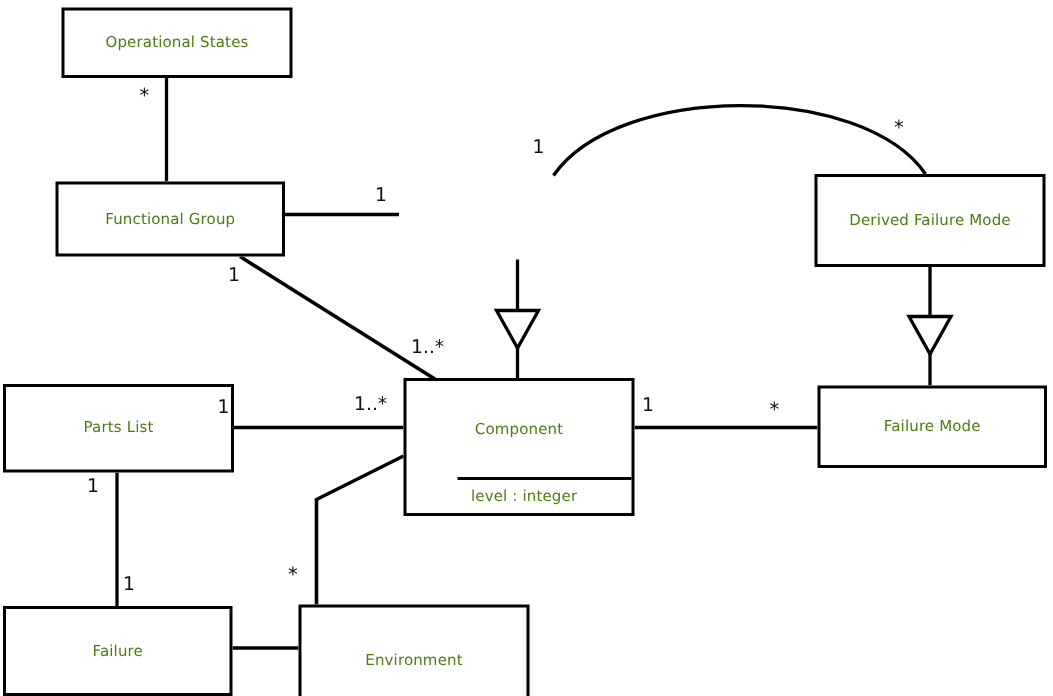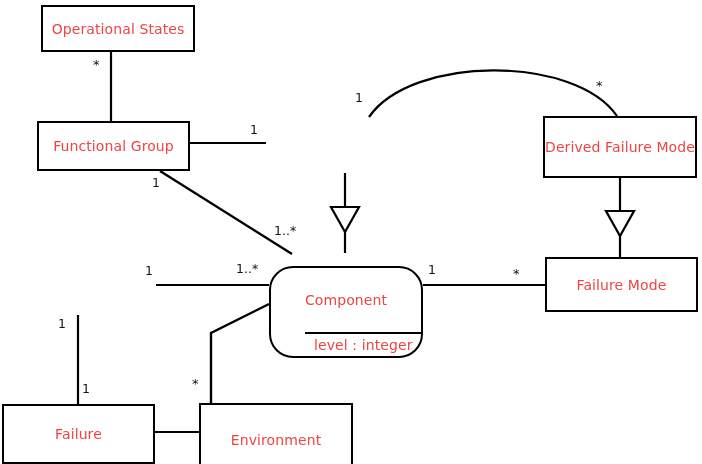--- a/index.html
+++ b/index.html
@@ -30,22 +30,22 @@
     position: absolute;
     box-sizing: border-box;
     border: 2px solid #000000;
     background: #ffffff;
     z-index: 5;
   }
   .uml-compartment {
     box-sizing: border-box;
     display: flex;
     align-items: center;
-    color: #ef4444;
-    font-size: 14px;
+    color: #4d7c0f;
+    font-size: 10px;
     letter-spacing: 0.1px;
     white-space: nowrap;
   }
   .compartment-name {
     justify-content: center;
   }
   .compartment-attrs {
     justify-content: flex-start;
     padding-left: 9px;
     border-top: 2px solid #000000;
@@ -100,22 +100,25 @@
 
   <div class="uml-class" style="left:37px; top:121px; width:153px; height:50px;">
     <div class="uml-compartment compartment-name" style="height:100%;">Functional Group</div>
   </div>
 
 
   <div class="uml-class" style="left:543px; top:116px; width:154px; height:62px;">
     <div class="uml-compartment compartment-name" style="height:100%;">Derived Failure Mode</div>
   </div>
 
+  <div class="uml-class" style="left:2px; top:256px; width:154px; height:59px;">
+    <div class="uml-compartment compartment-name" style="height:100%;">Parts List</div>
+  </div>
 
-  <div class="uml-class" style="left:269px; top:266px; width:154px; height:92px;border-radius:24px;">
+  <div class="uml-class" style="left:269px; top:252px; width:154px; height:92px;">
     <div class="uml-compartment compartment-name" style="height:64px;">Component</div>
     <div class="uml-compartment compartment-attrs" style="height:24px;margin-left:34px;">level : integer</div>
   </div>
 
   <div class="uml-class" style="left:545px; top:257px; width:153px; height:55px;">
     <div class="uml-compartment compartment-name" style="height:100%;">Failure Mode</div>
   </div>
 
   <div class="uml-class" style="left:2px; top:404px; width:153px; height:60px;">
     <div class="uml-compartment compartment-name" style="height:100%;">Failure</div>

